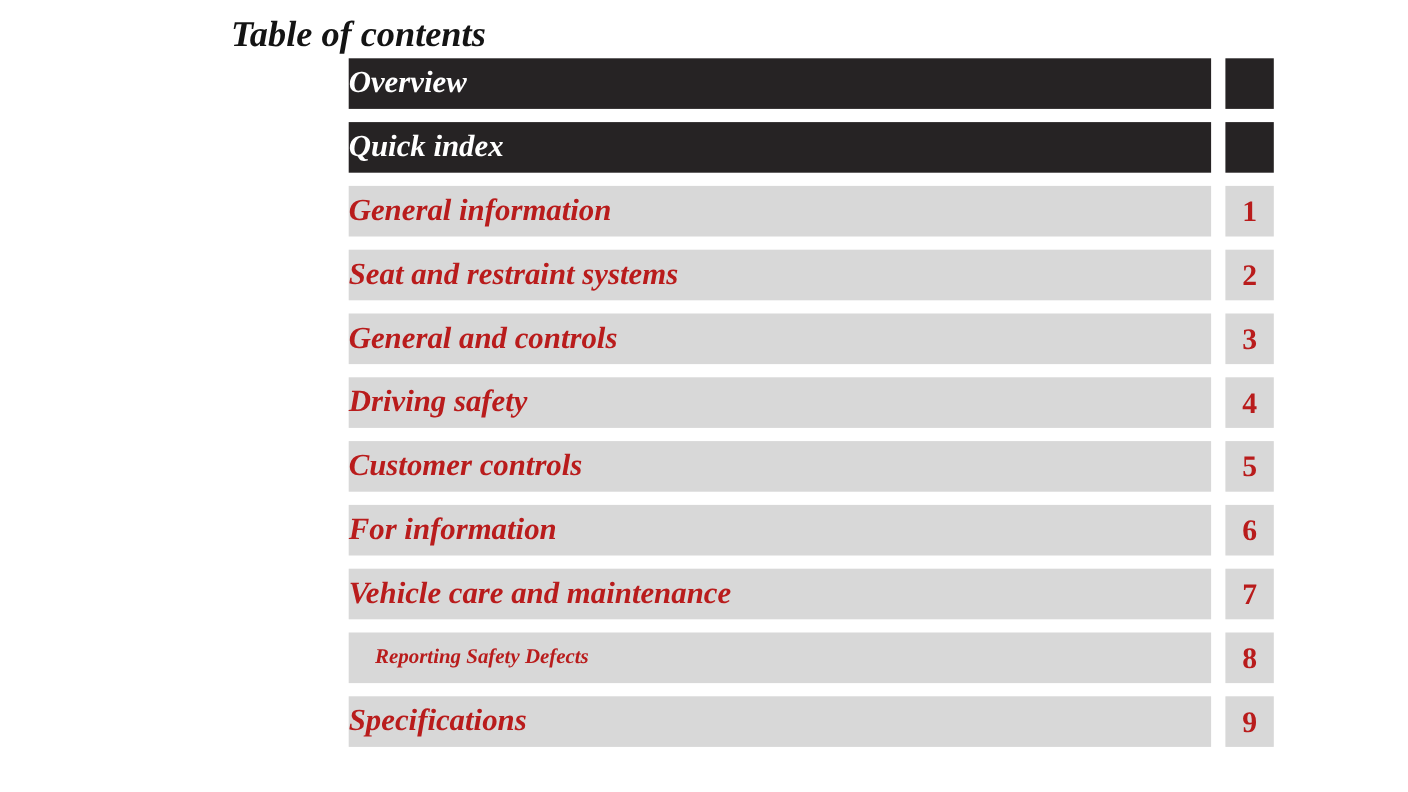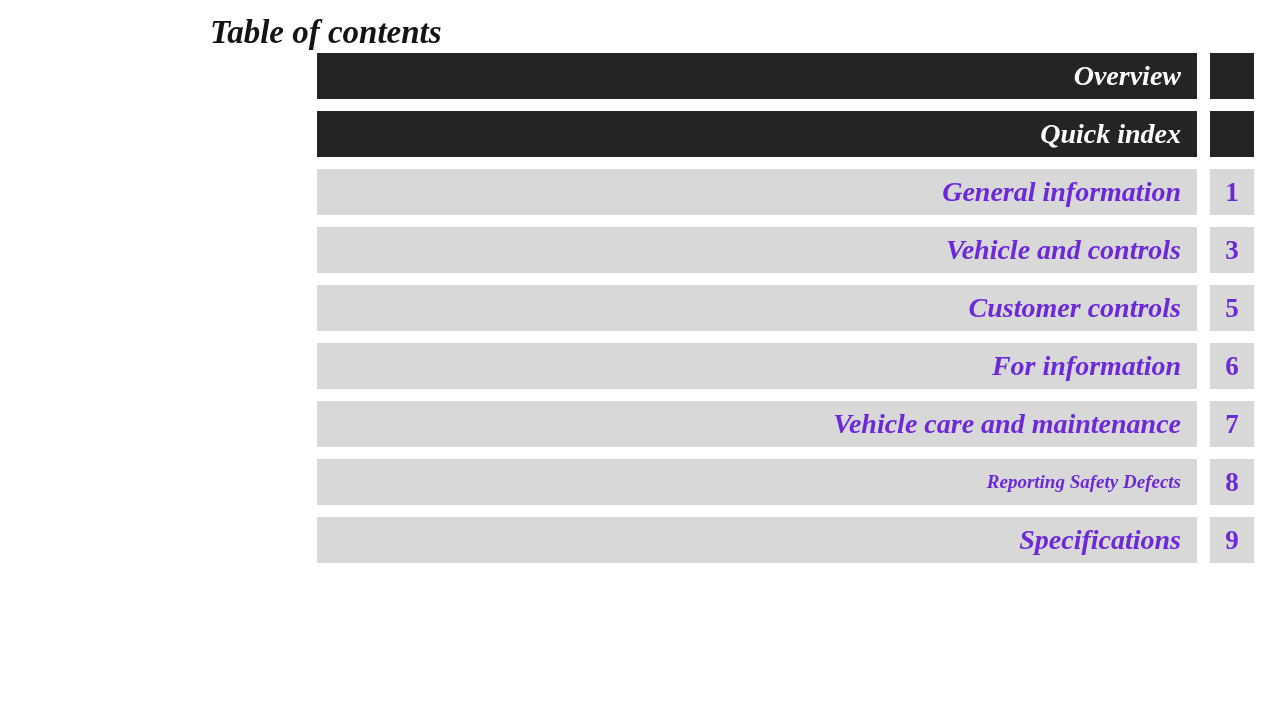--- a/index.html
+++ b/index.html
@@ -39,25 +39,24 @@
     top: 53px;
     display: flex;
     flex-direction: column;
     gap: 12px;
   }
   .toc-row {
     display: flex;
     height: 46px;
   }
   .toc-bar {
-    width: 880px;
+    width: 784px;
     height: 46px;
     display: flex;
     align-items: baseline;
-    justify-content: flex-end;
     padding-right: 16px;
     white-space: nowrap;
   }
   .toc-num {
     width: 44px;
     height: 46px;
     margin-left: 13px;
     display: flex;
     align-items: center;
     justify-content: center;
@@ -65,34 +64,35 @@
     font-size: 27px;
   }
   .toc-row.dark .toc-bar,
   .toc-row.dark .toc-num {
     background: var(--dark);
     color: #ffffff;
   }
   .toc-row.light .toc-bar,
   .toc-row.light .toc-num {
     background: var(--light);
-    color: #6d28d9;
+    color: #b91c1c;
   }
   .toc-bar { align-items: center; }
   .toc-label {
     font-weight: bold;
     font-style: italic;
     font-size: 28px;
     line-height: 46px;
   }
   .toc-label-small {
     font-weight: bold;
     font-style: italic;
     font-size: 19px;
     line-height: 46px;
+    margin-left: 24px;
   }
 </style>
 </head>
 <body>
 
 <div class="page">
   <div class="title">Table of contents</div>
 
   <div class="rows">
   <div class="toc-row dark">
@@ -109,28 +109,40 @@
     <div class="toc-num"></div>
   </div>
 
   <div class="toc-row light">
     <div class="toc-bar">
       <span class="toc-label">General information</span>
     </div>
     <div class="toc-num">1</div>
   </div>
 
+  <div class="toc-row light">
+    <div class="toc-bar">
+      <span class="toc-label">Seat and restraint systems</span>
+    </div>
+    <div class="toc-num">2</div>
+  </div>
 
   <div class="toc-row light">
     <div class="toc-bar">
-      <span class="toc-label">Vehicle and controls</span>
+      <span class="toc-label">General and controls</span>
     </div>
     <div class="toc-num">3</div>
   </div>
 
+  <div class="toc-row light">
+    <div class="toc-bar">
+      <span class="toc-label">Driving safety</span>
+    </div>
+    <div class="toc-num">4</div>
+  </div>
 
   <div class="toc-row light">
     <div class="toc-bar">
       <span class="toc-label">Customer controls</span>
     </div>
     <div class="toc-num">5</div>
   </div>
 
   <div class="toc-row light">
     <div class="toc-bar">

